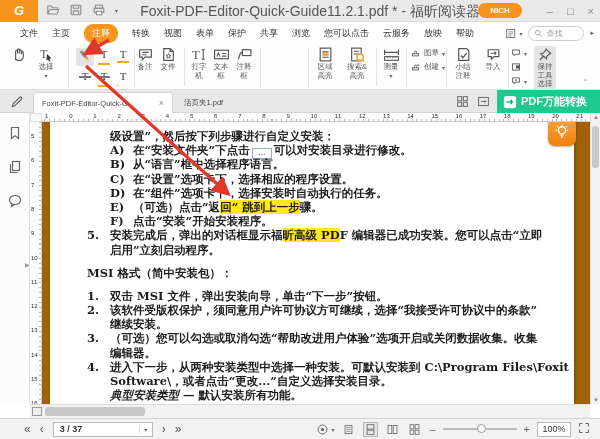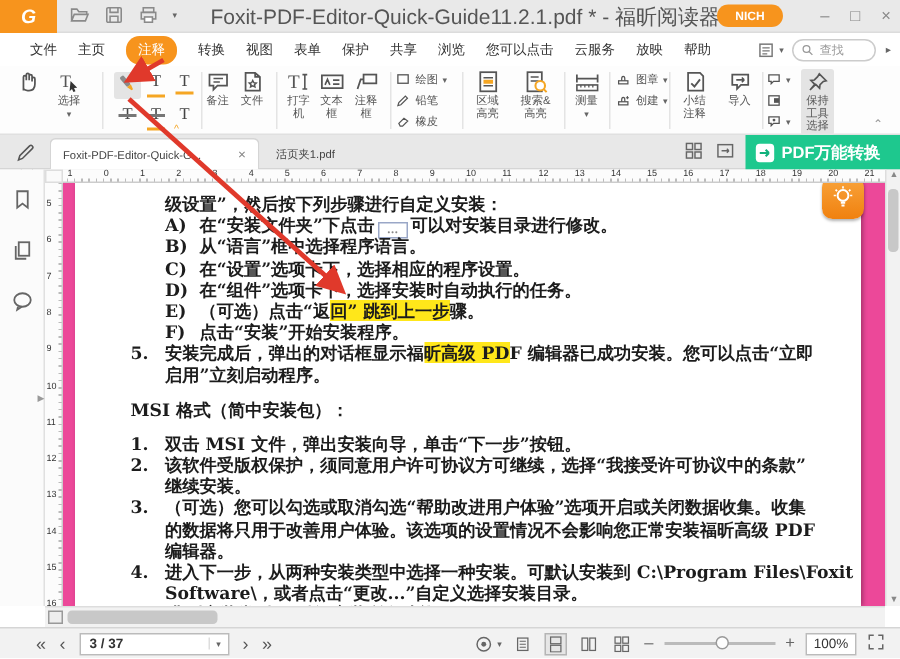--- a/index.html
+++ b/index.html
@@ -56,21 +56,21 @@
   .corner { position:absolute; left:30px; top:113px; width:12px; height:9px; background:#fafafa; border:1px solid #ddd; }
   .hruler { position:absolute; left:30px; top:113px; width:560px; height:9px; background:#fcfcfc; border-bottom:1px solid #ccc;
     background-image:repeating-linear-gradient(to right, #bbb 0 1px, transparent 1px 4.83px); background-size:100% 3px; background-position:0 6px; background-repeat:no-repeat; }
   .rn { position:absolute; top:0; font-size:6px; color:#333; transform:translateX(-2px); }
   .vruler { position:absolute; left:30px; top:122px; width:12px; height:282px; background:#fcfcfc; border-right:1px solid #ccc;
     background-image:repeating-linear-gradient(to bottom, #bbb 0 1px, transparent 1px 4.86px); background-size:3px 100%; background-repeat:no-repeat; background-position:9px 0; }
   .vn { position:absolute; left:1px; font-size:6px; color:#333; }
   .sidebar { position:absolute; left:0; top:113px; width:30px; height:291px; background:#fbfbfb; border-right:1px solid #e0e0e0; }
   .sb-ic { position:absolute; left:7px; }
   .sb-expand { position:absolute; left:25px; top:148px; font-size:6px; color:#999; }
-  .canvas { position:absolute; left:42px; top:122px; width:548px; height:282px; background:#ec4899; overflow:hidden; }
+  .canvas { position:absolute; left:42px; top:122px; width:548px; height:282px; background:#a16207; overflow:hidden; }
   .page { position:absolute; left:8px; top:0; width:524px; height:282px; background:#fff; box-shadow:1px 0 3px rgba(0,0,0,.3); overflow:hidden; }
 
   
   .doc { position:absolute; left:0; top:7px; width:524px; font-family:"DejaVu Serif","Liberation Serif",serif; font-weight:600; font-size:11.5px; color:#1c1c1c; }
   .dline { position:relative; height:14.2px; line-height:14.2px; white-space:nowrap; }
   .dline.gap { margin-top:9px; }
   .ln { position:absolute; } .ln.m { left:37px; } .ln.c1 { left:60px; }
   .lt { position:absolute; } .x-m { left:37px; } .x-c1 { left:60px; } .x-c2 { left:83px; }
   .hl { background:#ffe71a; }
   .bi { font-style:italic; font-weight:bold; }
@@ -260,41 +260,20 @@
     </div>
     <div class="rg" style="left:231px;width:26px;">
       <svg width="17" height="17" viewBox="0 0 16 16">
           <rect x="6" y="3.5" width="8" height="5.5" fill="none" stroke="#555" stroke-width="1.1"></rect>
           <path d="M6 6.5H4.2L2.2 12.5" fill="none" stroke="#555" stroke-width="1.1"></path>
         </svg>
       <span class="tl wrap2">注释框</span>
     </div>
     <div class="rdiv" style="left:260px;"></div>
 
-    <div class="rg" style="left:264px;width:42px;align-items:flex-start;">
-      <div class="stackrow">
-          <svg width="10" height="10" viewBox="0 0 16 16">
-            <rect x="2" y="3" width="11" height="9" fill="none" stroke="#555" stroke-width="1.4"></rect>
-          </svg>
-          <span class="tl">绘图</span>
-          <span class="caret">▾</span>
-        </div>
-      <div class="stackrow">
-          <svg width="10" height="10" viewBox="0 0 16 16">
-            <path d="M2 13.5l1-3.2 7-7 2.2 2.2-7 7z" fill="none" stroke="#555" stroke-width="1.3"></path>
-          </svg>
-          <span class="tl">铅笔</span>
-        </div>
-      <div class="stackrow">
-          <svg width="10" height="10" viewBox="0 0 16 16">
-            <path d="M3 10l5.5-5.5 4 3L7 13H4.5z" fill="none" stroke="#555" stroke-width="1.3"></path>
-          </svg>
-          <span class="tl">橡皮</span>
-        </div>
-    </div>
     <div class="rdiv" style="left:308px;"></div>
 
     <div class="rg" style="left:310px;width:30px;">
       <svg width="17" height="17" viewBox="0 0 16 16">
           <rect x="3" y="2" width="10" height="12" fill="none" stroke="#555" stroke-width="1.1"></rect>
           <path d="M5 5.5h6M5 10.5h6" stroke="#555" stroke-width="1"></path>
           <path d="M5 8h6" stroke="#f5a623" stroke-width="2.4"></path>
         </svg>
       <span class="tl wrap2">区域高亮</span>
     </div>
@@ -524,23 +503,20 @@
             <span class="lt x-c1"><span>该软件受版权保护，须同意用户许可协议方可继续，选择“我接受许可协议中的条款”</span></span>
           </div>
           <div class="dline">
             <span class="lt x-c1"><span>继续安装。</span></span>
           </div>
           <div class="dline">
             <span class="ln m">3.</span>
             <span class="lt x-c1"><span>（可选）您可以勾选或取消勾选“帮助改进用户体验”选项开启或关闭数据收集。收集</span></span>
           </div>
           <div class="dline">
-            <span class="lt x-c1"><span>的数据将只用于改善用户体验。该选项的设置情况不会影响您正常安装福昕高级 PDF</span></span>
-          </div>
-          <div class="dline">
             <span class="lt x-c1"><span>编辑器。</span></span>
           </div>
           <div class="dline">
             <span class="ln m">4.</span>
             <span class="lt x-c1"><span>进入下一步，从两种安装类型中选择一种安装。可默认安装到 C:\Program Files\Foxit</span></span>
           </div>
           <div class="dline">
             <span class="lt x-c1"><span>Software\，或者点击“更改...”自定义选择安装目录。</span></span>
           </div>
           <div class="dline">

